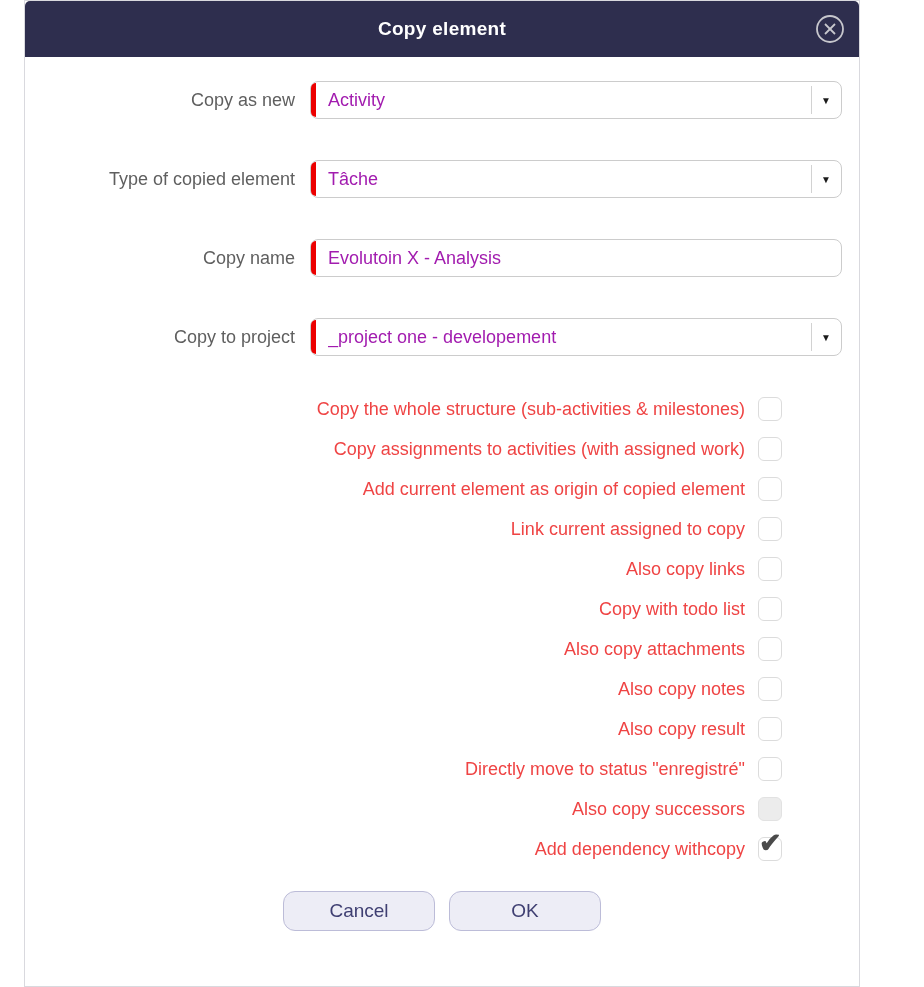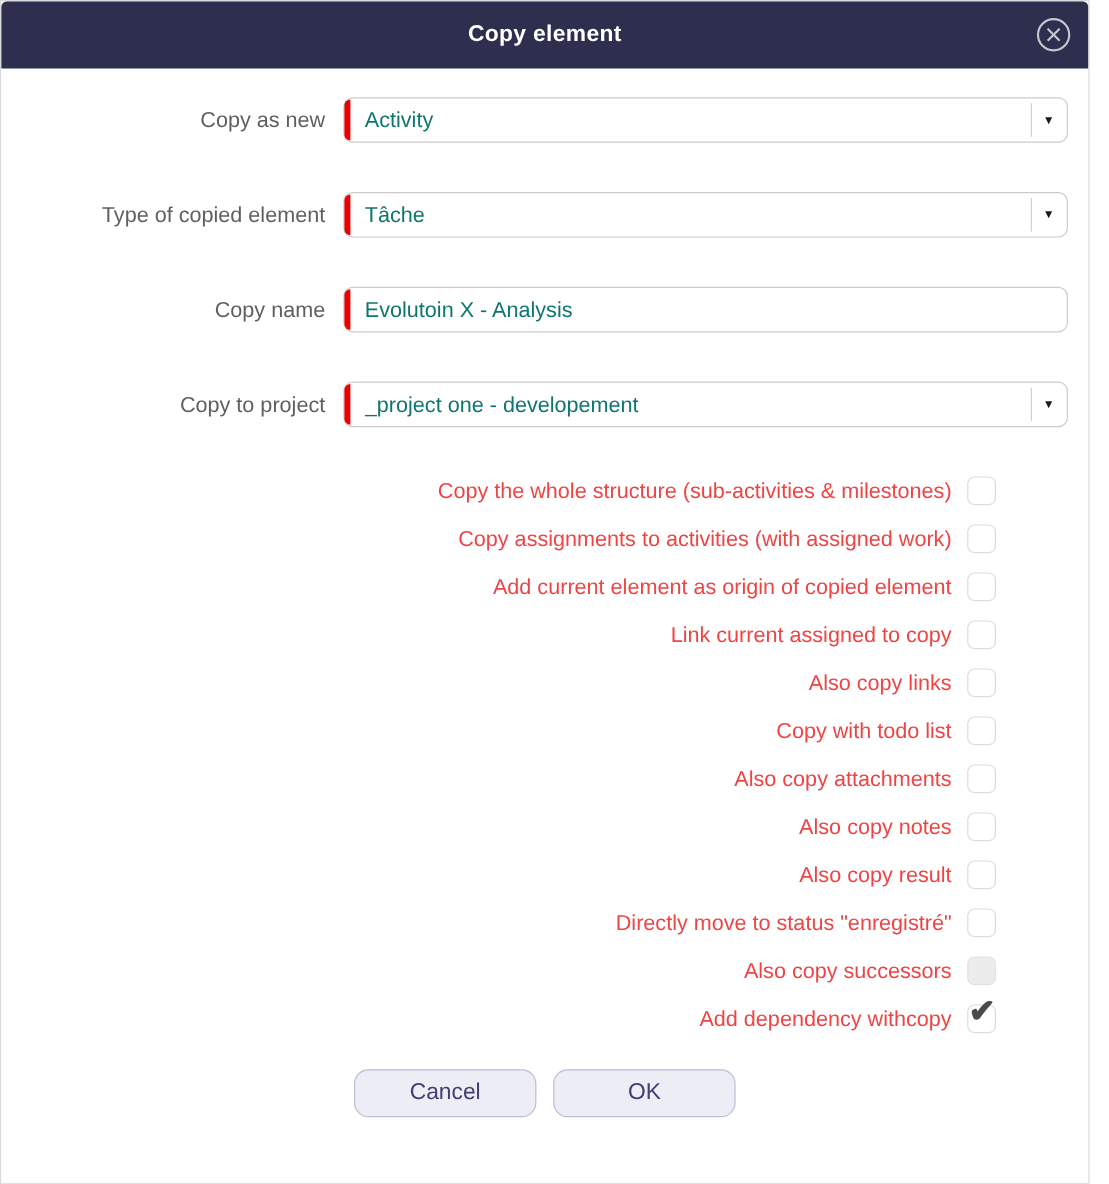--- a/index.html
+++ b/index.html
@@ -1,20 +1,20 @@
 <!DOCTYPE html>
 <html><head>
 <meta charset="utf-8">
 <style>
   html,body { margin:0; padding:0; background:#ffffff; }
   * { box-sizing:border-box; }
   .modal {
-    width:908px; height:987px; position:relative; background:#ffffff;
+    width:836px; height:987px; position:relative; background:#ffffff;
     font-family:"Liberation Sans", sans-serif;
-    border:1px solid #d9d9de; overflow:hidden;
+    border:1px solid #d9d9de; overflow:hidden;margin-left:24px;
   }
   
   .dlg-header {
     height:56px; background:#2e2e4e; display:flex; align-items:center;
     justify-content:center; position:relative; border-radius:5px 5px 0 0;
   }
   .dlg-title { color:#ffffff; font-size:19px; font-weight:bold; letter-spacing:.3px; }
   .close-btn {
     position:absolute; right:13px; top:50%; transform:translateY(-50%);
     width:32px; height:32px; cursor:pointer; display:flex; align-items:center; justify-content:center;
@@ -28,21 +28,21 @@
   }
   .input-wrap {
     position:relative; flex:1; height:38px; border:1px solid #cccccc;
     border-radius:8px; display:flex; align-items:center; background:#fff;
   }
   .req-mark {
     position:absolute; left:0; top:1px; bottom:1px; width:5px;
     background:#ec0000; border-radius:7px 0 0 7px;
   }
   .field-value {
-    margin-left:17px; flex:1; font-size:18px; color:#0f766e;
+    margin-left:17px; flex:1; font-size:18px; color:#a21caf;
     white-space:nowrap; overflow:hidden;
   }
   .arrow-box {
     width:29px; height:28px; border-left:1px solid #d2d2d2;
     display:flex; align-items:center; justify-content:center;
     color:#1a1a1a; font-size:10px; cursor:pointer; margin-right:1px;
   }
   
   .checks { margin-top:0; }
   .check-row {

